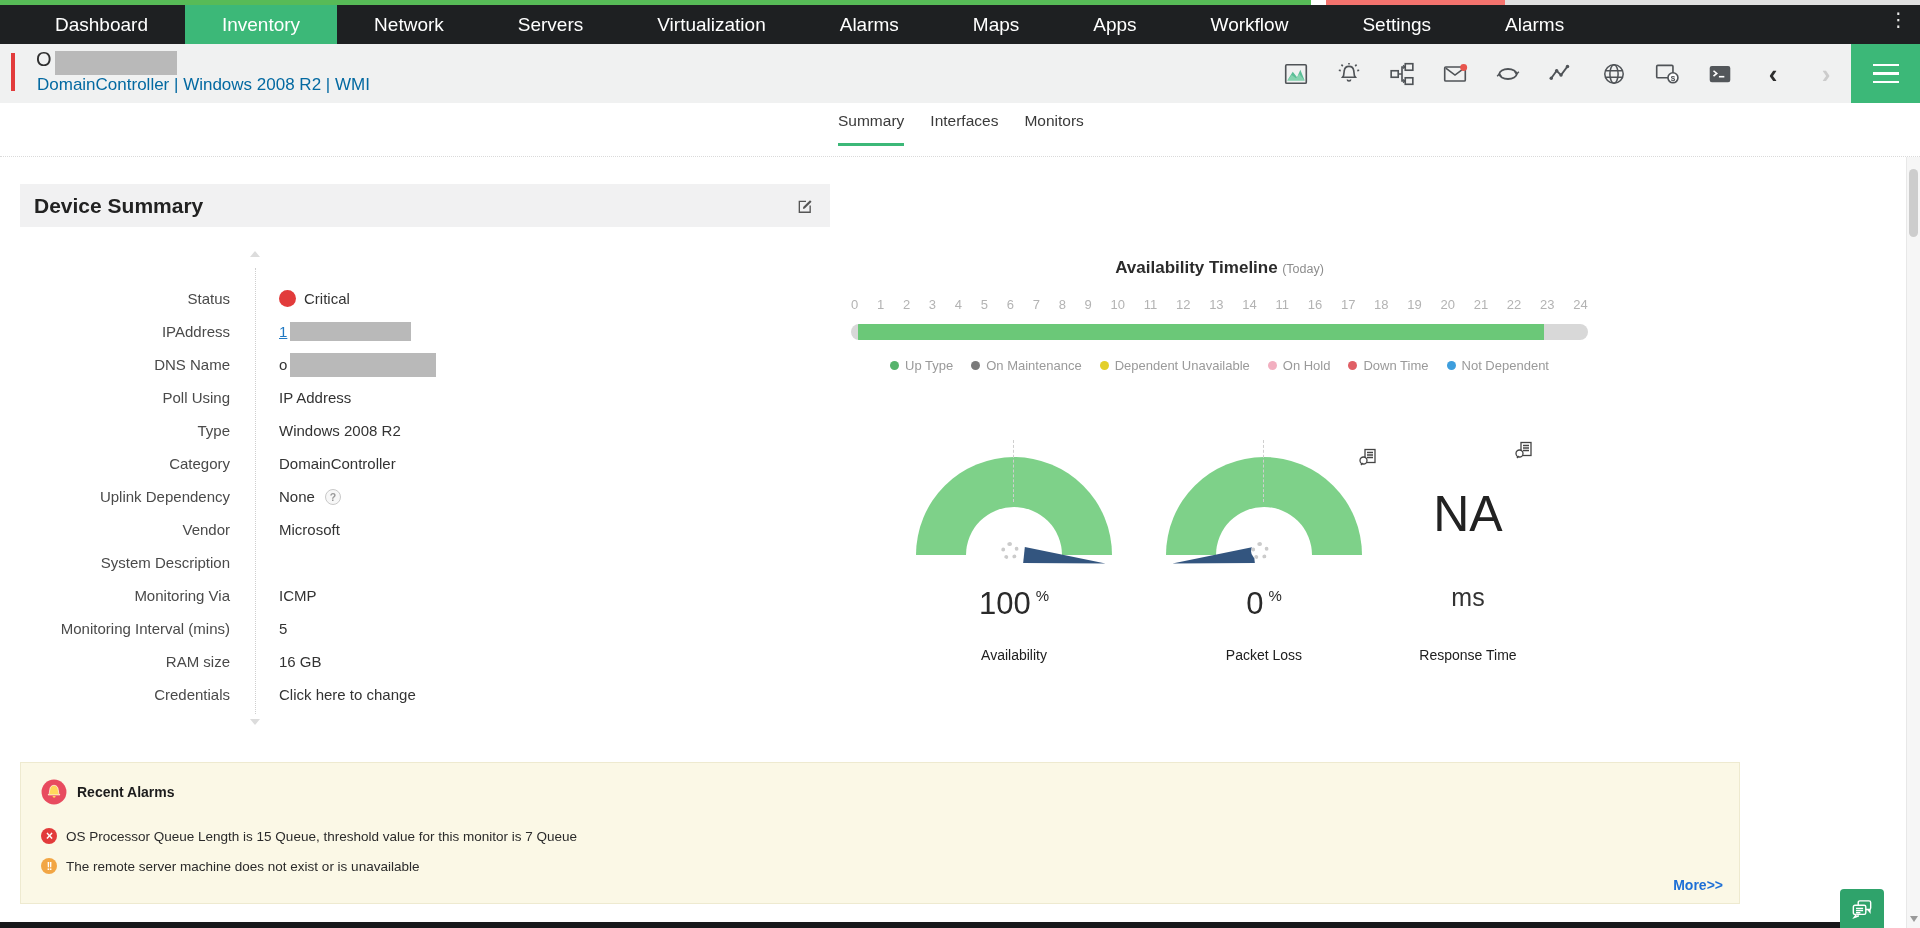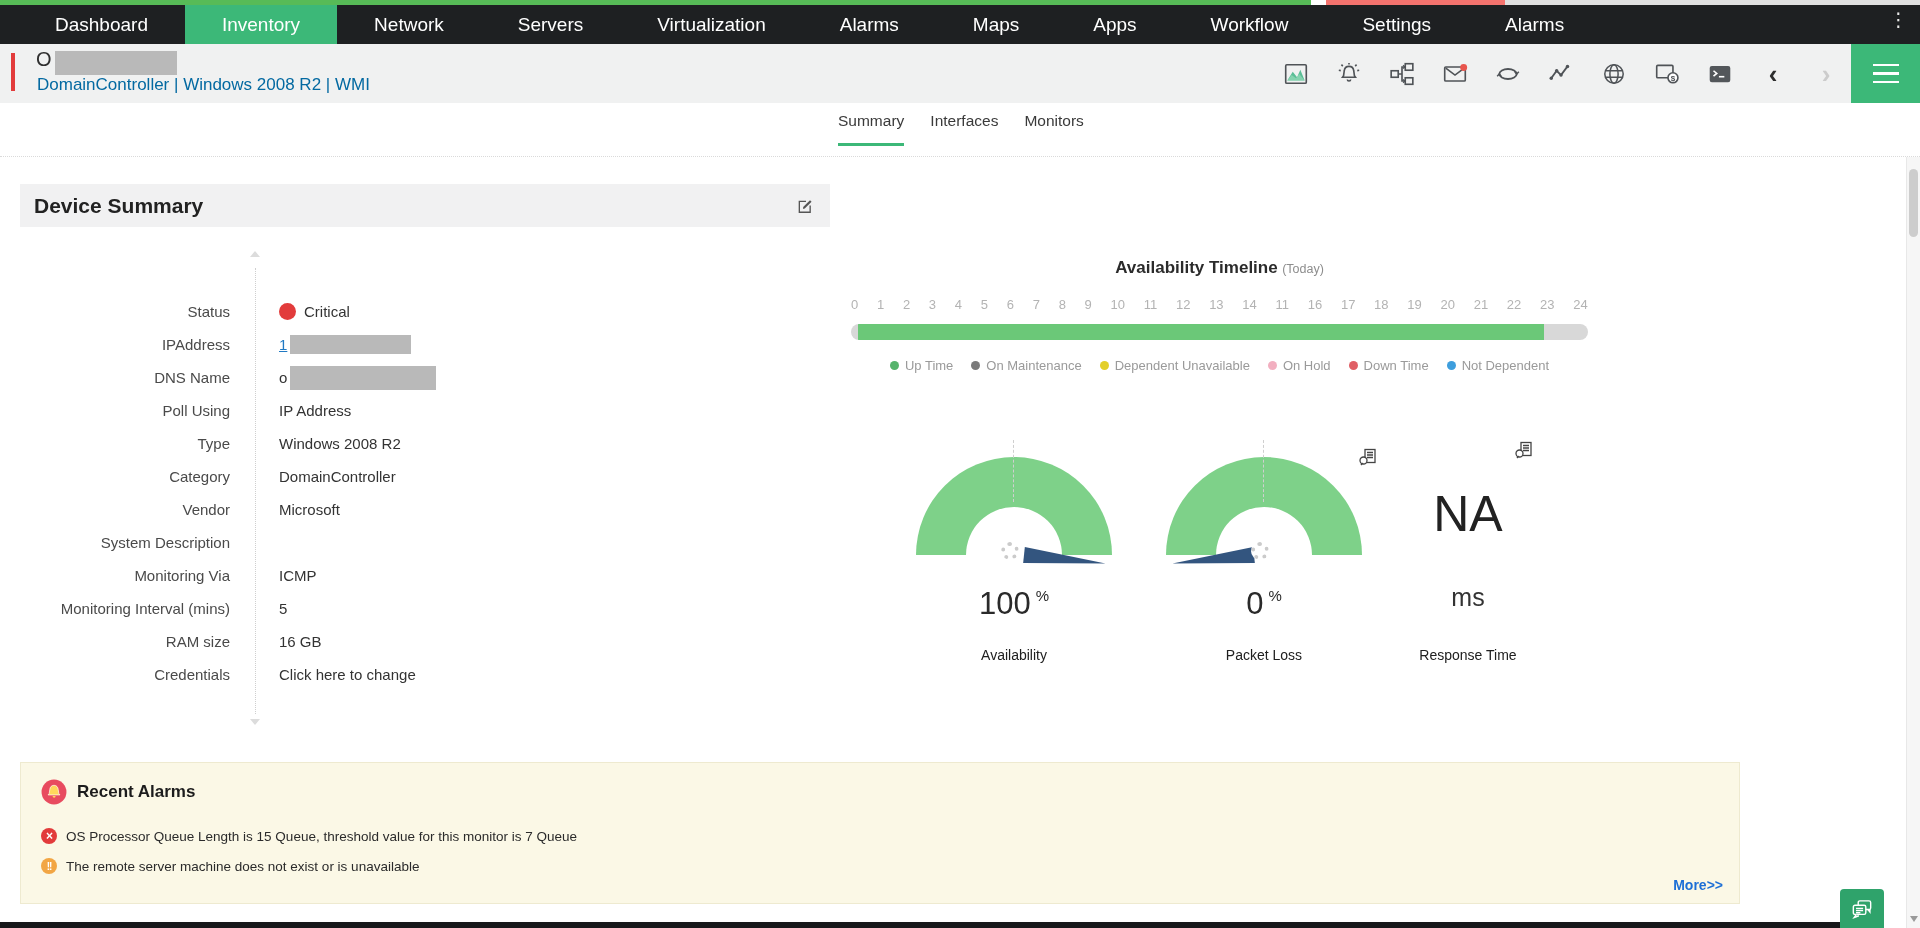--- a/index.html
+++ b/index.html
@@ -38,21 +38,21 @@
   .tabs { position:absolute; left:838px; top:112px; display:flex; gap:26px; }
   .tab { font-size:15.5px; color:#3a3a3a; padding-bottom:13px; cursor:pointer; }
   .tab.active { border-bottom:3px solid var(--accent-green); }
   .tabs-sep { position:absolute; left:0; top:156px; width:1920px; border-top:1px dotted #dadada; }
 
   
   .ds-header { position:absolute; left:20px; top:184px; width:810px; height:43px; background:#f1f1f2; display:flex; align-items:center; }
   .ds-title { font-size:21px; font-weight:bold; color:#222; margin-left:14px; }
   .ds-edit { position:absolute; right:14px; top:12px; width:20px; height:20px; cursor:pointer; }
 
-  .fields { position:absolute; left:30px; top:295px; width:640px; }
+  .fields { position:absolute; left:30px; top:282px; width:640px; }
   .fr { display:flex; align-items:center; height:33px; font-size:15px; }
   .fr .lbl { width:200px; text-align:right; color:#4a4a4a; }
   .fr .cell { margin-left:49px; display:flex; align-items:center; }
   .fr .val { color:#333; }
   .status-dot { display:none; }
   .fr.t-status .status-dot { display:inline-flex; width:17px; height:17px; border-radius:50%; background:var(--critical-red); color:#fff; font-size:11px; font-weight:bold; align-items:center; justify-content:center; margin-right:8px; }
   .redact { display:none; background:#b9b9b9; margin-left:3px; }
   .fr.t-link-redacted .redact, .fr.t-redacted .redact { display:inline-block; }
   .fr.t-link-redacted .val { color:var(--link-blue); text-decoration:underline; cursor:pointer; }
   .help-q { display:none; }
@@ -85,21 +85,21 @@
   .gval { position:absolute; top:129px; width:100%; text-align:center; font-size:31px; color:#2a2a2a; }
   .gval .unit { font-size:15px; vertical-align:13px; margin-left:5px; }
   .glabel { position:absolute; top:190px; width:100%; text-align:center; font-size:14px; color:#202020; }
   .na-val { position:absolute; top:28px; width:100%; text-align:center; font-size:50px; color:#222; }
   .na-unit { position:absolute; top:126px; width:100%; text-align:center; font-size:25px; color:#333; }
   .report-icon { position:absolute; width:20px; height:20px; cursor:pointer; }
 
   
   .alarms { position:absolute; left:20px; top:762px; width:1720px; height:142px; background:var(--alarm-panel-bg); border:1px solid #eeead0; }
   .al-head { position:absolute; left:20px; top:16px; display:flex; align-items:center; }
-  .al-title { font-size:17px; font-weight:bold; color:#1c1c1c; margin-left:10px; }
+  .al-title { font-size:14px; font-weight:bold; color:#1c1c1c; margin-left:10px; }
   .al-list { position:absolute; left:20px; top:58px; }
   .alarm { display:flex; align-items:center; height:30px; }
   .al-g { width:16px; height:16px; border-radius:50%; color:#fff; display:inline-flex; align-items:center; justify-content:center; font-size:10px; font-weight:bold; margin-right:9px; letter-spacing:-1px; }
   .alarm.critical .al-g { background:var(--critical-red); }
   .alarm.critical .al-g::before { content:"\00d7"; font-size:12px; }
   .alarm.warning .al-g { background:var(--warning-orange); }
   .alarm.warning .al-g::before { content:"!!"; }
   .al-text { font-size:13.5px; color:#2b2b2b; }
   .al-more { position:absolute; right:16px; bottom:10px; color:var(--more-link-blue); font-size:14px; font-weight:bold; cursor:pointer; }
 
@@ -283,20 +283,29 @@
           <span class="val">Windows 2008 R2</span>
 
         </span>
       </div>
       <div class="fr">
         <span class="lbl">Category</span>
         <span class="cell">
 
           <span class="val">DomainController</span>
 
+        </span>
+      </div>
+      <div class="fr t-help">
+        <span class="lbl">Uplink Dependency</span>
+        <span class="cell">
+
+          <span class="val">None</span>
+
+          <span class="help-q">?</span>
         </span>
       </div>
       <div class="fr">
         <span class="lbl">Vendor</span>
         <span class="cell">
 
           <span class="val">Microsoft</span>
 
         </span>
       </div>
@@ -377,21 +386,21 @@
       <span class="tl-h">23</span>
       <span class="tl-h">24</span>
     </div>
   <div class="tl-bar">
     <div class="tl-green" style="width: 686px;"></div>
   </div>
   <div class="tl-legend">
 
   <span class="lg-item">
         <span class="dot" style="background: rgb(86, 180, 108);"></span>
-        <span class="lg-lbl">Up Time</span>
+        <span class="lg-lbl">Up Type</span>
       </span>
       <span class="lg-item">
         <span class="dot" style="background: rgb(122, 122, 122);"></span>
         <span class="lg-lbl">On Maintenance</span>
       </span>
       <span class="lg-item">
         <span class="dot" style="background: rgb(227, 207, 42);"></span>
         <span class="lg-lbl">Dependent Unavailable</span>
       </span>
       <span class="lg-item">

